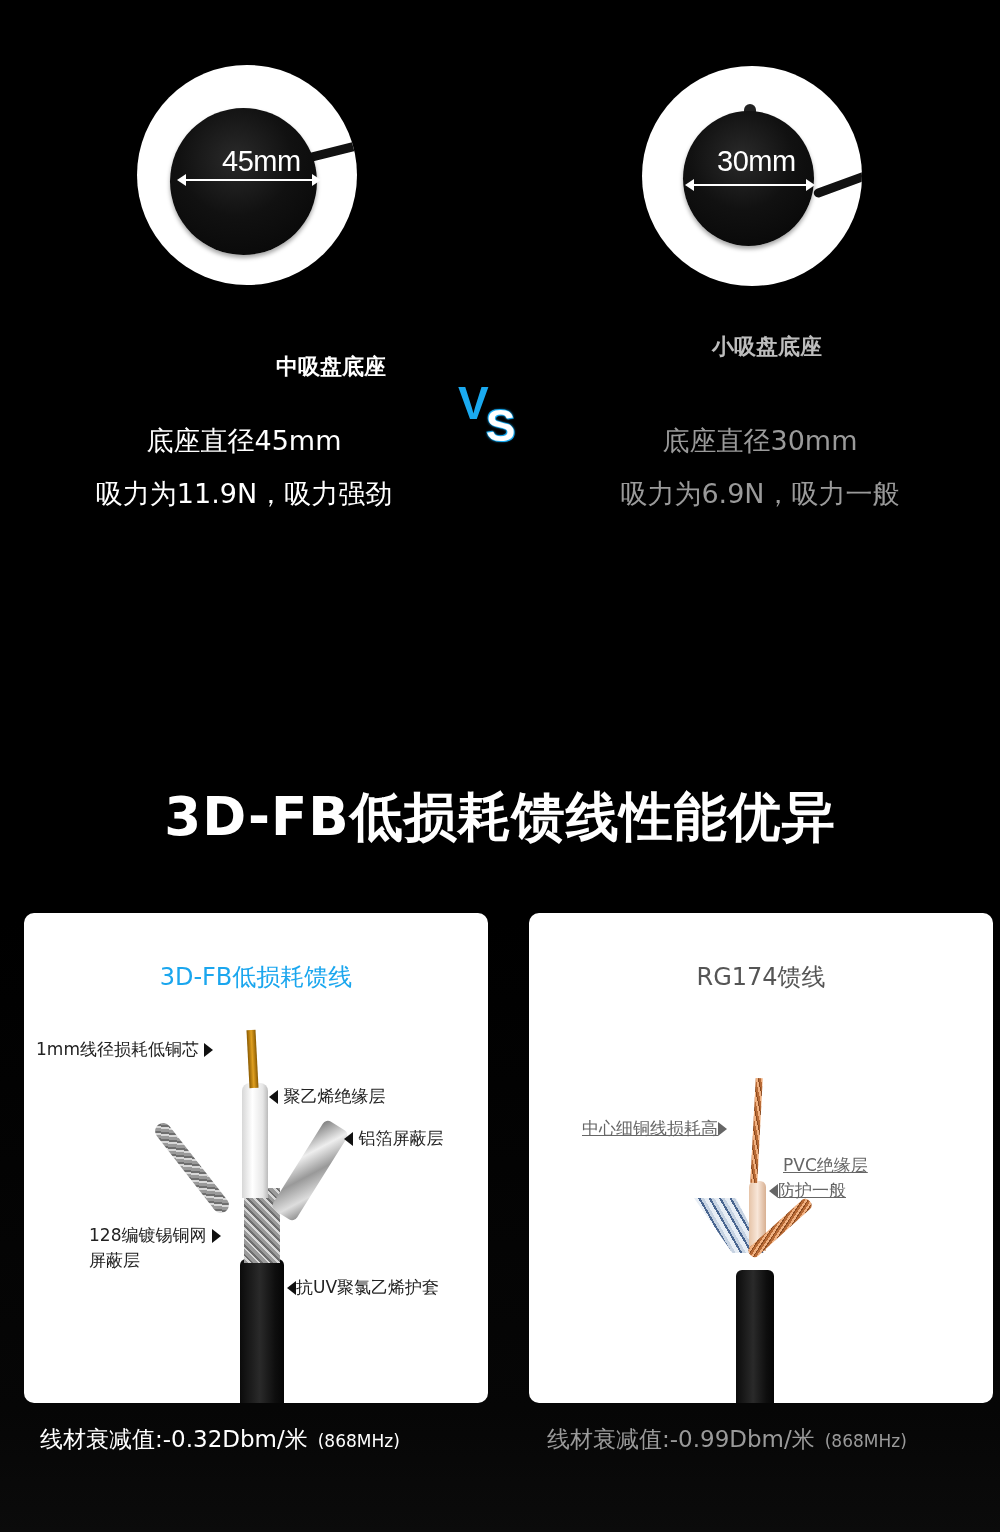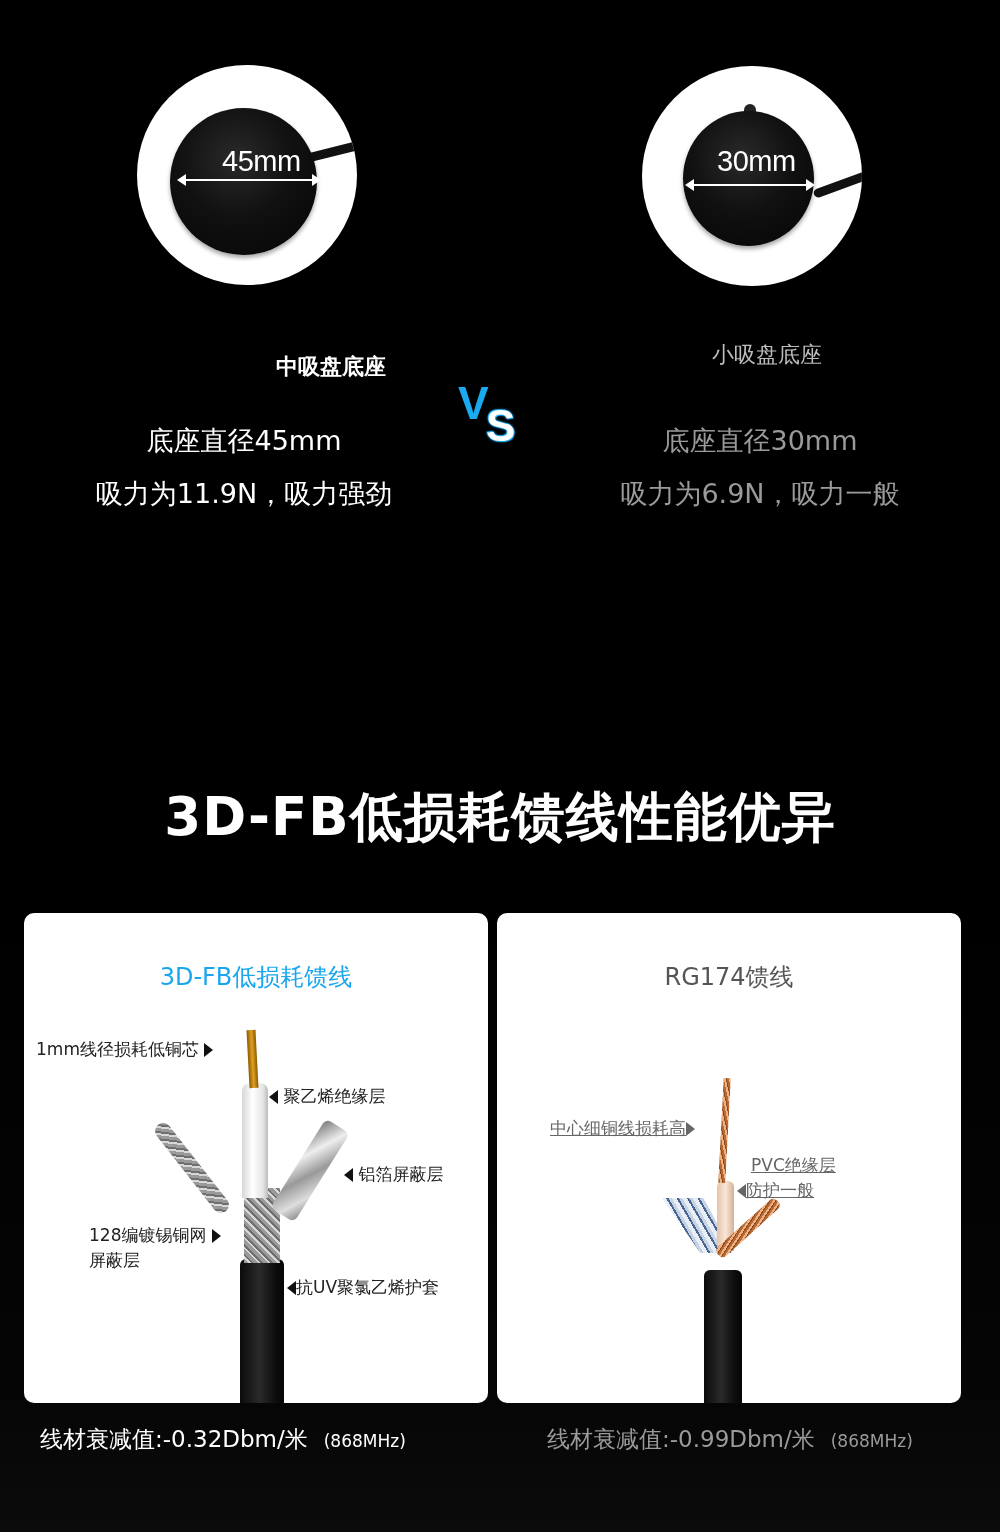--- a/index.html
+++ b/index.html
@@ -44,21 +44,21 @@
     .right .dim-line { left: 45px; top: 118px; width: 126px; }
     .dim-line::before, .dim-line::after {
       content: ""; position: absolute; top: -5px; width: 0; height: 0;
       border-top: 6px solid transparent; border-bottom: 6px solid transparent;
     }
     .dim-line::before { left: -2px; border-right: 9px solid #fff; }
     .dim-line::after { right: -2px; border-left: 9px solid #fff; }
 
     .cmp-title { position: absolute; font-size: 22px; font-weight: bold; text-align: center; width: 300px; }
     .cmp-title.left { left: 86px; top: 352px; color: #fff; text-align: right; }
-    .cmp-title.right { left: 617px; top: 340px; color: #bdbdbd; font-weight: normal; }
+    .cmp-title.right { left: 617px; top: 332px; color: #bdbdbd; font-weight: bold; }
     .cmp-line { position: absolute; font-size: 27px; text-align: center; width: 420px; }
     .cmp-line.left { left: 34px; color: #fff; text-align: center; }
     .cmp-line.right { left: 550px; color: #9a9a9a; }
     .l1 { top: 423px; }
     .l2 { top: 476px; }
 
     .vs { position: absolute; left: 458px; top: 380px; width: 70px; height: 80px; }
     .vs .v {
       position: absolute; left: 0; top: 0; font-size: 46px; font-weight: bold; color: #1aaaf0;
       font-family: "Liberation Sans", sans-serif; line-height: 1;
@@ -74,21 +74,21 @@
       position: absolute; left: 0; top: 782px; width: 1000px; text-align: center;
       font-size: 53px; font-weight: bold; color: #fff; letter-spacing: 1px;
     }
 
     
     .card {
       position: absolute; top: 913px; width: 464px; height: 490px;
       background: #fff; border-radius: 10px; overflow: hidden; color: #222;
     }
     .card.left { left: 24px; }
-    .card.right { left: 497px; }
+    .card.right { left: 529px; }
     .card-title { position: absolute; top: 48px; left: 0; width: 464px; text-align: center; font-size: 24px; }
     .card.left .card-title { color: #1aa6ee; }
     .card.right .card-title { color: #555; }
 
     .note { position: absolute; font-size: 17px; line-height: 25px; white-space: nowrap; }
     .card.left .note { color: #222; }
     .card.right .note { color: #666; text-decoration: underline; }
     .tri-r, .tri-l { display: inline-block; width: 0; height: 0; vertical-align: middle; border-top: 7px solid transparent; border-bottom: 7px solid transparent; }
     .card.left .tri-r { border-left: 9px solid #111; }
     .card.left .tri-l { border-right: 9px solid #111; }
@@ -102,21 +102,21 @@
     .core { position: absolute; background: linear-gradient(90deg, #8a5a00, #e0a020 50%, #8a5a00); }
     .foil { position: absolute; background: linear-gradient(120deg, #777 0%, #eee 30%, #999 55%, #ddd 80%, #888); }
 
     .copper { position: absolute; background: repeating-linear-gradient(75deg, #b86a35 0 2px, #f0b080 2px 4px, #8a4a20 4px 5px); }
     .pvc { position: absolute; background: linear-gradient(90deg, #e6c4a8, #f8e6d8 50%, #d8b092); border-radius: 6px 6px 0 0; }
     .foil2 { position: absolute; background: repeating-linear-gradient(60deg, #e8eef5 0 4px, #4a6690 4px 6px, #c7d3e2 6px 9px); }
 
     .atten { position: absolute; top: 1424px; font-size: 23px; white-space: nowrap; }
     .atten.left { left: 40px; color: #fff; }
     .atten.right { left: 547px; color: #9a9a9a; }
-    .atten .freq { font-size: 17px; margin-left: 16px; }
+    .atten .freq { font-size: 17px; margin-left: 10px; }
   </style>
 </head>
 <body>
 
 <div class="disc-wrap left">
   <div class="cable"></div>
   <div class="puck"></div>
   <div class="dim-label">45mm</div>
   <div class="dim-line"></div>
 </div>
@@ -157,21 +157,21 @@
   </div>
 
   <div class="note" style="left:12px; top:124px;">
     <span>1mm线径损耗低铜芯</span>
     <span class="tri-r"></span>
   </div>
   <div class="note" style="left:245px; top:171px;">
     <span class="tri-l"></span>
     <span>聚乙烯绝缘层</span>
   </div>
-  <div class="note" style="left:320px; top:213px;margin-top:36px;">
+  <div class="note" style="left:320px; top:213px;">
     <span class="tri-l"></span>
     <span>铝箔屏蔽层</span>
   </div>
   <div class="note" style="left:65px; top:310px;">
     <span>128编镀锡铜网</span>
     <span class="tri-r"></span><br>
     <span>屏蔽层</span>
   </div>
   <div class="note" style="left:263px; top:362px;">
     <span class="tri-l"></span><span>抗UV聚氯乙烯护套</span>

